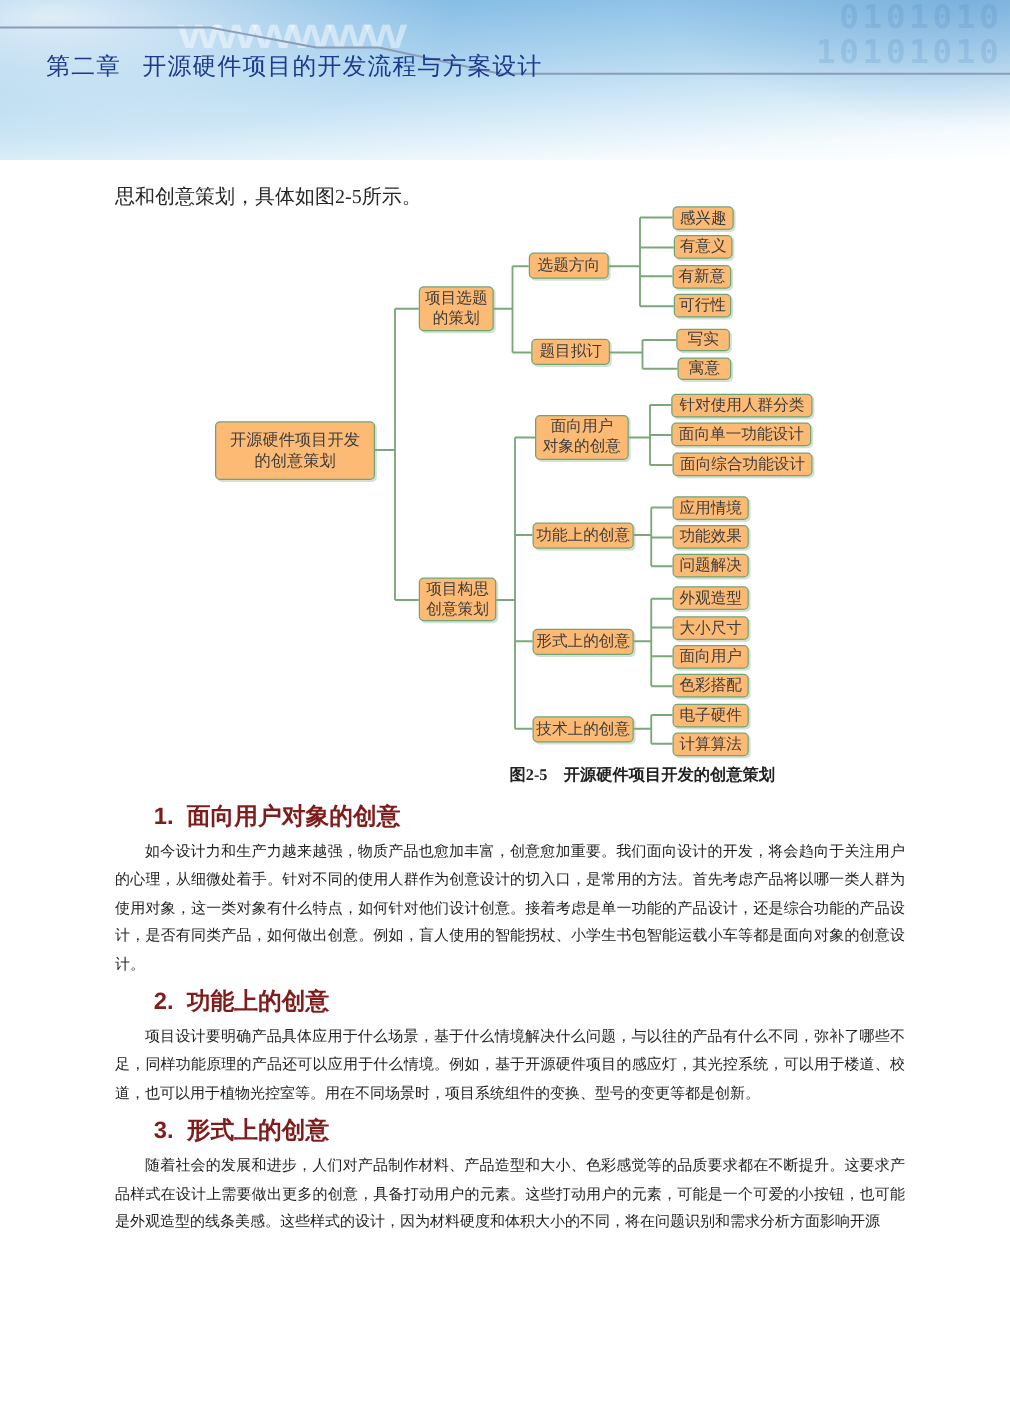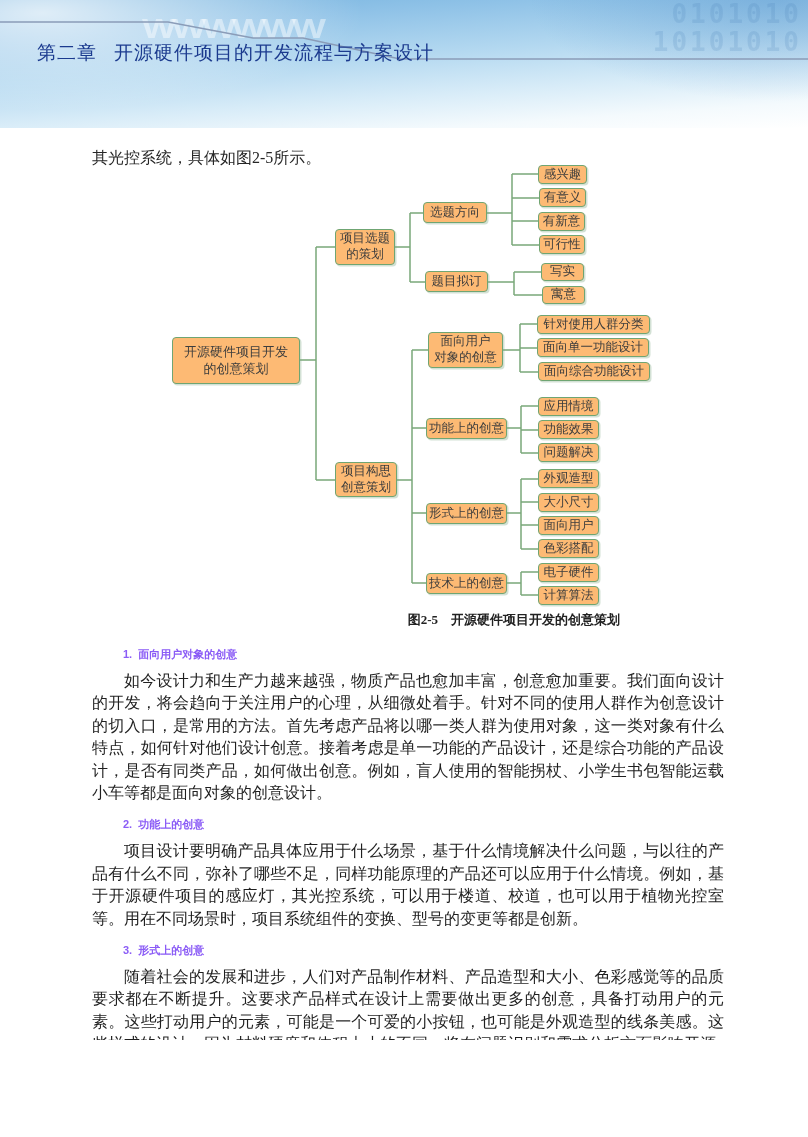--- a/index.html
+++ b/index.html
@@ -33,22 +33,22 @@
          text-align:center;background:#fdba74;border:1.4px solid #6fa573;border-radius:4px;
          box-shadow:1.5px 1.5px 0 rgba(130,170,135,.35);color:#3d3d3d;
          font-size:12.5px;line-height:1.25;white-space:pre-line;padding:0 1px;}
   .dnode.big{font-size:13px;}
   .fig-caption{position:absolute;left:100px;top:611px;width:520px;text-align:right;
          font-weight:700;font-size:13px;color:#222;}
 
   
   .bodytext{position:absolute;left:92px;top:643px;width:632px;}
   .bodytext h2{font-family:"Liberation Sans","DejaVu Sans",sans-serif;font-weight:700;
-         font-size:11px;line-height:22px;color:#8b5cf6;margin:0 0 5px 0;padding-left:31px;white-space:pre;}
-  .bodytext p{font-size:16px;line-height:22.4px;text-align:justify;text-indent:2em;
+         font-size:19px;line-height:22px;color:#7f1d1d;margin:0 0 5px 0;padding-left:31px;white-space:pre;}
+  .bodytext p{font-size:12px;line-height:22.4px;text-align:justify;text-indent:2em;
          margin:0 0 9px 0;color:#1f1f1f;}
 
   
   .ftr{position:absolute;left:0;top:1052px;width:808px;height:85px;
        background:linear-gradient(180deg,rgba(255,255,255,0) 0%,#e6f3fa 42%,#c6e3f4 72%,#a7d2ec 100%);}
   .ftr-glow{position:absolute;left:180px;top:1085px;width:560px;height:52px;
        background:radial-gradient(ellipse at 55% 100%,rgba(120,170,215,.30),rgba(120,170,215,0) 70%);}
   .ftr-bin{position:absolute;left:130px;top:1110px;width:700px;overflow:hidden;
        font-family:"DejaVu Sans Mono",monospace;font-weight:700;font-size:32px;
        letter-spacing:9px;color:rgba(95,150,200,.40);white-space:nowrap;}
@@ -67,21 +67,21 @@
     <div class="hdr-bin">0101010
 10101010</div>
     <svg class="hdr-line" width="808" height="128" viewBox="0 0 808 128">
       <polyline points="0,22 168,22 253,38 303,38 400,59 808,59" fill="none" stroke="#8a9cb8" stroke-width="1.5"></polyline>
     </svg>
     <div class="hdr-title">
       <span>第二章</span><span class="gap"></span><span>开源硬件项目的开发流程与方案设计</span>
     </div>
   </div>
 
-  <p class="intro">其光控系统，具体如图2-5所示。</p>
+  <p class="intro">思和创意策划，具体如图2-5所示。</p>
 
   <svg class="connectors" width="808" height="640" viewBox="0 0 808 640">
     <g fill="none" stroke="#7aa87a" stroke-width="1.5">
 
       <path d="M300 360 H316 M316 247 V480 M316 247 H335 M316 480 H335"></path>
 
       <path d="M395 247 H410 M410 213 V282 M410 213 H423 M410 282 H425"></path>
 
       <path d="M487 213 H512 M512 174 V245 M512 174 H538 M512 198 H539 M512 221 H538 M512 245 H539"></path>
 

